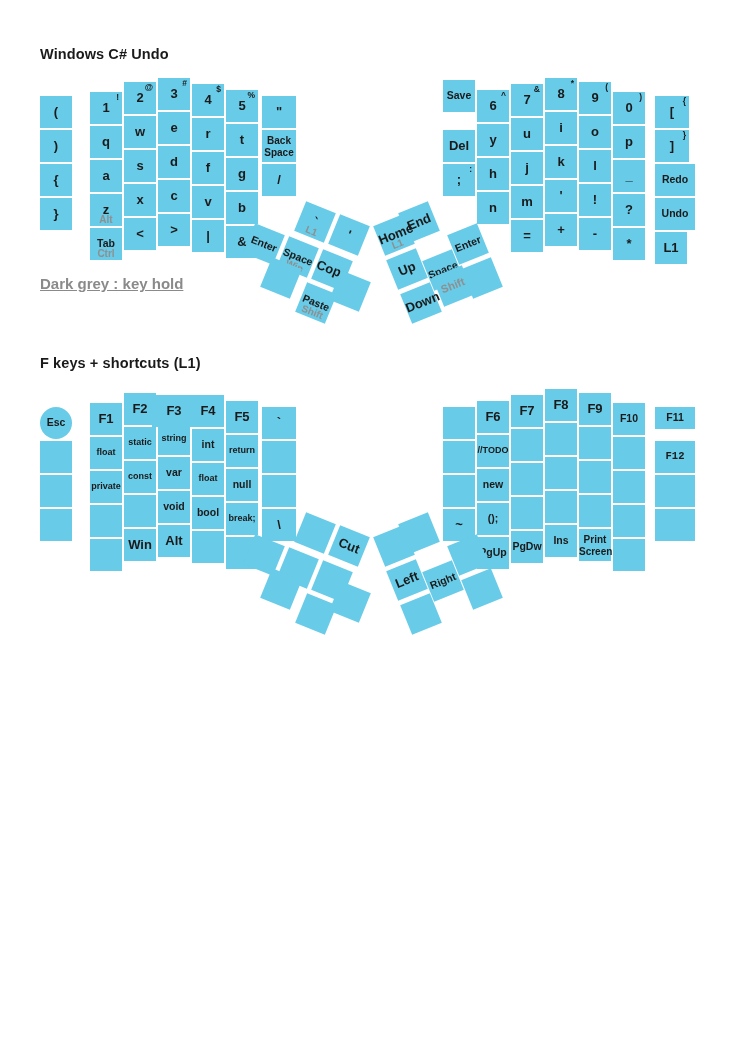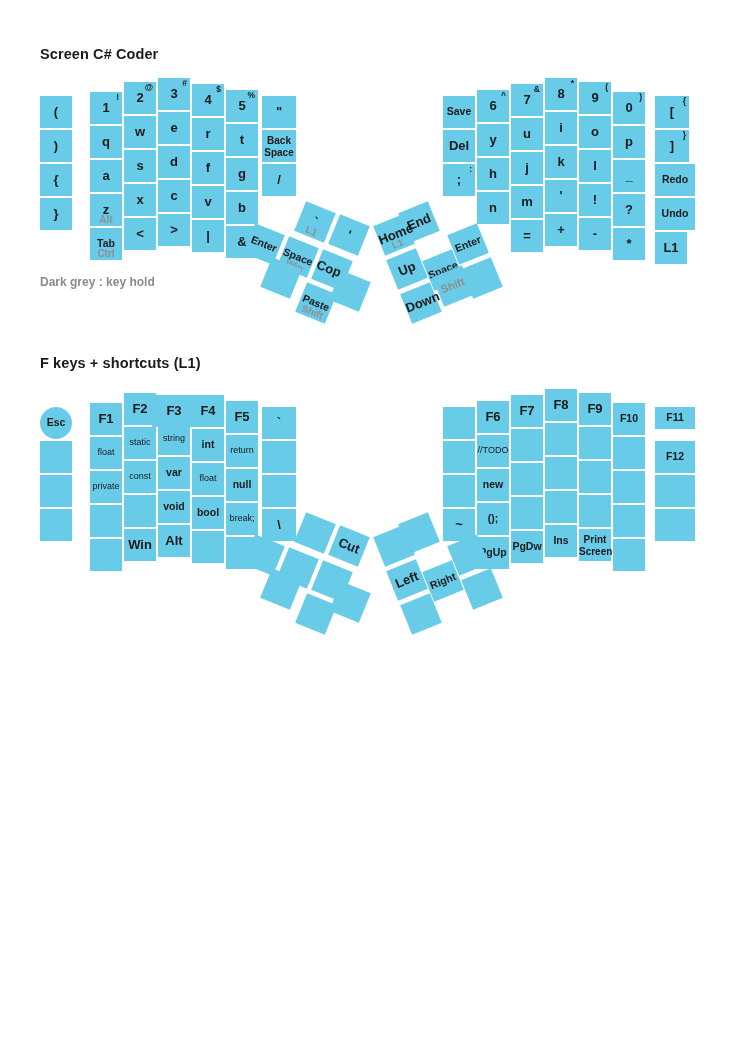--- a/index.html
+++ b/index.html
@@ -21,23 +21,24 @@
     font-weight: bold;
     color: #1a1a1a;
     letter-spacing: 0.1px;
   }
   #title-layer1 { left: 40px; top: 46px; }
   #title-layer2 { left: 40px; top: 355px; }
   #legend-note {
     position: absolute;
     left: 40px;
     top: 275px;
-    font-size: 12px;
+    font-size: 15px;
     font-weight: bold;
     color: #8a8a8a;
+    text-decoration: underline;
   }
 
   .board {
     position: absolute;
     left: 0;
     top: 0;
     width: 736px;
     height: 1041px;
     pointer-events: none;
   }
@@ -57,21 +58,21 @@
   
   .lbl.main {
     left: 0; right: 0;
     top: 50%;
     transform: translateY(-50%);
     font-size: 13px;
     font-weight: bold;
     color: #1a1a1a;
   }
   .lbl.main.sm { font-size: 10.5px; }
-  .lbl.main.xs { font-size: 9px; font-weight: normal; }
+  .lbl.main.xs { font-size: 9px; font-weight: bold; }
   
   .lbl.tr {
     right: 3px;
     top: 1px;
     font-size: 8.5px;
     font-weight: bold;
     color: #1a1a1a;
   }
   
   .lbl.hold {
@@ -95,21 +96,21 @@
     transform: translateY(-50%);
     font-size: 10px;
     font-weight: bold;
     color: #1a1a1a;
     line-height: 1.15;
   }
 </style>
 </head>
 <body>
 
-<div class="layout-title" id="title-layer1">Screen C# Coder</div>
+<div class="layout-title" id="title-layer1">Windows C# Undo</div>
 <div class="layout-title" id="title-layer2">F keys + shortcuts (L1)</div>
 <div id="legend-note">Dark grey : key hold</div>
 
 <div class="board" id="board">
     <div class="key" style="left: 40px; top: 96px; width: 32px; height: 32px;">
       <span class="lbl main">(</span>
     </div>
     <div class="key" style="left: 90px; top: 92px; width: 32px; height: 32px;">
       <span class="lbl main">1</span>
       <span class="lbl tr">!</span>
@@ -227,21 +228,21 @@
     </div>
     <div class="key" style="left: 316px; top: 254px; width: 32px; height: 32px; transform: rotate(22deg);">
       <span class="lbl main">Copy</span>
     </div>
     <div class="key" style="left: 300px; top: 287px; width: 32px; height: 32px; transform: rotate(22deg);">
       <span class="lbl main sm">Paste</span>
       <span class="lbl hold">Shift</span>
     </div>
     <div class="key" style="left: 265px; top: 262px; width: 32px; height: 32px; transform: rotate(22deg);"></div>
     <div class="key" style="left: 334px; top: 275px; width: 32px; height: 32px; transform: rotate(22deg);"></div>
-    <div class="key" style="left: 443px; top: 96px; width: 32px; height: 32px;">
+    <div class="key" style="left: 443px; top: 80px; width: 32px; height: 32px;">
       <span class="lbl main sm">Save</span>
     </div>
     <div class="key" style="left: 477px; top: 90px; width: 32px; height: 32px;">
       <span class="lbl main">6</span>
       <span class="lbl tr">^</span>
     </div>
     <div class="key" style="left: 511px; top: 84px; width: 32px; height: 32px;">
       <span class="lbl main">7</span>
       <span class="lbl tr">&amp;</span>
     </div>
@@ -471,21 +472,21 @@
       <span class="lbl main sm">F11</span>
     </div>
     <div class="key" style="left: 443px; top: 441px; width: 32px; height: 32px;"></div>
     <div class="key" style="left: 477px; top: 435px; width: 32px; height: 32px;">
       <span class="lbl main xs">//TODO</span>
     </div>
     <div class="key" style="left: 511px; top: 429px; width: 32px; height: 32px;"></div>
     <div class="key" style="left: 545px; top: 423px; width: 32px; height: 32px;"></div>
     <div class="key" style="left: 579px; top: 427px; width: 32px; height: 32px;"></div>
     <div class="key" style="left: 613px; top: 437px; width: 32px; height: 32px;"></div>
-    <div class="key" style="left: 655px; top: 441px; width: 40px; height: 32px;">
+    <div class="key" style="left: 655px; top: 441px; width: 40px; height: 32px; font-family: Liberation Mono, monospace;">
       <span class="lbl main sm">F12</span>
     </div>
     <div class="key" style="left: 443px; top: 475px; width: 32px; height: 32px;"></div>
     <div class="key" style="left: 477px; top: 469px; width: 32px; height: 32px;">
       <span class="lbl main sm">new</span>
     </div>
     <div class="key" style="left: 511px; top: 463px; width: 32px; height: 32px;"></div>
     <div class="key" style="left: 545px; top: 457px; width: 32px; height: 32px;"></div>
     <div class="key" style="left: 579px; top: 461px; width: 32px; height: 32px;"></div>
     <div class="key" style="left: 613px; top: 471px; width: 32px; height: 32px;"></div>

